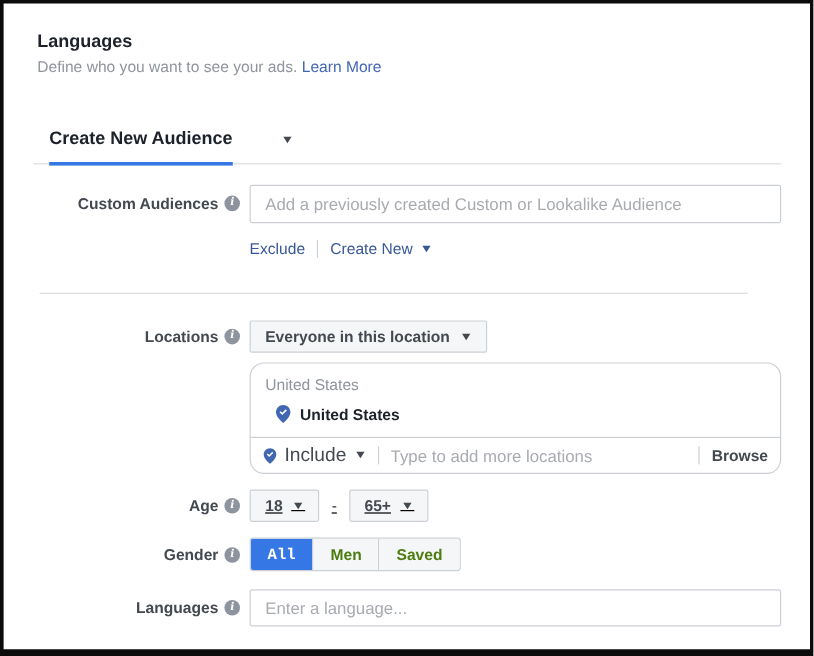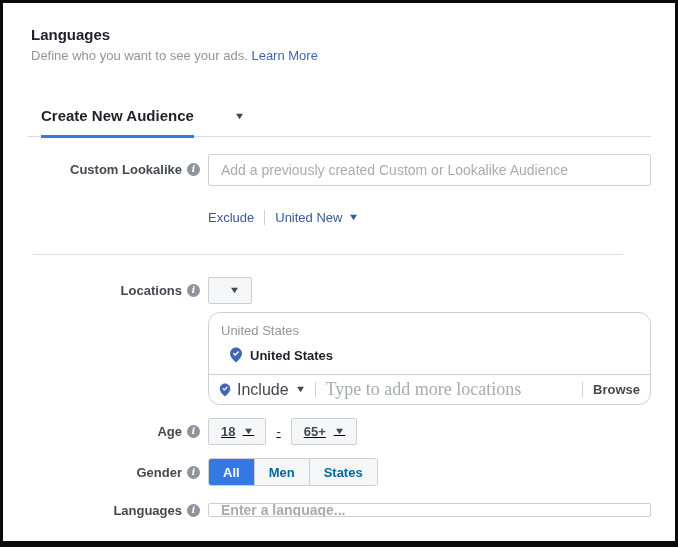--- a/index.html
+++ b/index.html
@@ -87,21 +87,21 @@
     border: 1px solid #ccd0d5;
     border-radius: 2px;
     font-size: 14px;
     padding: 0 12px;
     color: #4c1d95;
     font-family: "Liberation Sans", "DejaVu Sans", sans-serif;
     outline: none;
   }
   input.text-input::placeholder { color: #a8abb0; opacity: 1; }
 
-  .links-row { margin-top: 24px; font-size: 13px; display: flex; align-items: center; }
+  .links-row { margin-top: 14px; font-size: 13px; display: flex; align-items: center; }
   .vdiv { width: 1px; height: 15px; background: #ccd0d5; margin: 0 10px; }
 
   .section-divider { height: 1px; background: #dadde1; margin: 29px 28px 0 30px; }
 
   .gray-btn {
     display: inline-flex;
     align-items: center;
     height: 27px;
     background: #f5f6f7;
     border: 1px solid #ccd0d5;
@@ -125,47 +125,47 @@
   .loc-box-bottom {
     border-top: 1px solid #ccd0d5;
     height: 30px;
     display: flex;
     align-items: center;
     padding: 0 10px;
   }
   .include-label { font-size: 16px; color: #444950; margin-left: 6px; }
   .loc-add-input {
     border: none; outline: none; flex: 1;
-    font-size: 18px; color: #3b82f6; height: 26px;
-    font-family: Liberation Serif, serif;
+    font-size: 14px; color: #3b82f6; height: 26px;
+    font-family: Liberation Sans, sans-serif;
     min-width: 50px;
   }
   .loc-add-input::placeholder { color: #a8abb0; opacity: 1; }
   .browse-btn { font-size: 13px; font-weight: bold; color: #444950; cursor: pointer; padding-left: 10px; }
   .bulk-link { margin-top: 8px; font-size: 13px; }
 
   
   .age-dash { font-size: 13px; color: #1d2129; margin: 0 10px; }
 
   
   .segmented { display: inline-flex; border-radius: 3px; overflow: hidden; border: 1px solid #ccd0d5; }
   .seg {
     height: 26px;
     background: #f5f6f7;
     border: none;
     border-right: 1px solid #ccd0d5;
     font-size: 13px;
     font-weight: bold;
-    color: #0369a1;
+    color: #4d7c0f;
     padding: 0 14px;
     cursor: pointer;
     font-family: "Liberation Sans", "DejaVu Sans", sans-serif;
   }
   .seg:last-child { border-right: none; }
-  .seg.active { background: #3578e5; color: #fff; }
+  .seg.active { background: #3578e5; color: #fff; font-family: Liberation Mono, monospace; }
 
   
   .row-custom { margin-top: 17px; }
   .row-custom .row-label { margin-top: 8px; }
   .row-locations { margin-top: 22px; }
   .row-locations .row-label { margin-top: 6px; }
   .row-age { margin-top: 13px; }
   .row-gender { margin-top: 13px; }
   .row-languages { margin-top: 15px; }
 </style>
@@ -188,43 +188,44 @@
     </div>
     <div class="tab">
       <span class="caret">▼</span>
     </div>
   </div>
 
   <div class="form">
 
     <div class="row top row-custom">
       <div class="row-label">
-        <span>Custom Lookalike</span>
+        <span>Custom Audiences</span>
         <span class="info-icon">i</span>
       </div>
       <div class="row-content">
         <input class="text-input" type="text" value="" placeholder="Add a previously created Custom or Lookalike Audience" style="">
         <div class="links-row">
           <a class="link link-bright">Exclude</a>
           <span class="vdiv"></span>
-          <a class="link link-bright">United New</a>
+          <a class="link link-bright">Create New</a>
           <span class="caret blue">▼</span>
         </div>
       </div>
     </div>
 
     <div class="section-divider"></div>
 
     <div class="row top row-locations">
       <div class="row-label">
         <span>Locations</span>
         <span class="info-icon">i</span>
       </div>
       <div class="row-content">
         <button class="gray-btn">
+          <span>Everyone in this location</span>
           <span class="caret">▼</span>
         </button>
 
         <div class="loc-box">
           <div class="loc-box-top">
             <div class="loc-region-header">United States</div>
             <div class="loc-selected">
               <svg class="pin-icon" viewBox="0 0 24 28" xmlns="http://www.w3.org/2000/svg">
                 <path d="M12 1C6.2 1 1.5 5.7 1.5 11.5 1.5 19.2 12 27 12 27s10.5-7.8 10.5-15.5C22.5 5.7 17.8 1 12 1z" fill="#4267b2"></path>
                 <path d="M10.6 15.6l-4-4 1.7-1.7 2.3 2.3 5.1-5.1 1.7 1.7z" fill="#ffffff"></path>
@@ -269,29 +270,29 @@
 
     <div class="row row-gender">
       <div class="row-label">
         <span>Gender</span>
         <span class="info-icon">i</span>
       </div>
       <div class="row-content">
         <div class="segmented">
           <button class="seg active">All</button>
           <button class="seg">Men</button>
-          <button class="seg">States</button>
+          <button class="seg">Saved</button>
         </div>
       </div>
     </div>
 
     <div class="row row-languages">
       <div class="row-label">
         <span>Languages</span>
         <span class="info-icon">i</span>
       </div>
       <div class="row-content">
-        <input class="text-input" style="height: 14px; font-weight: bold;" type="text" value="" placeholder="Enter a language...">
+        <input class="text-input" style="height: 31px;" type="text" value="" placeholder="Enter a language...">
       </div>
     </div>
 
   </div>
 </div>
 
 </body></html>

